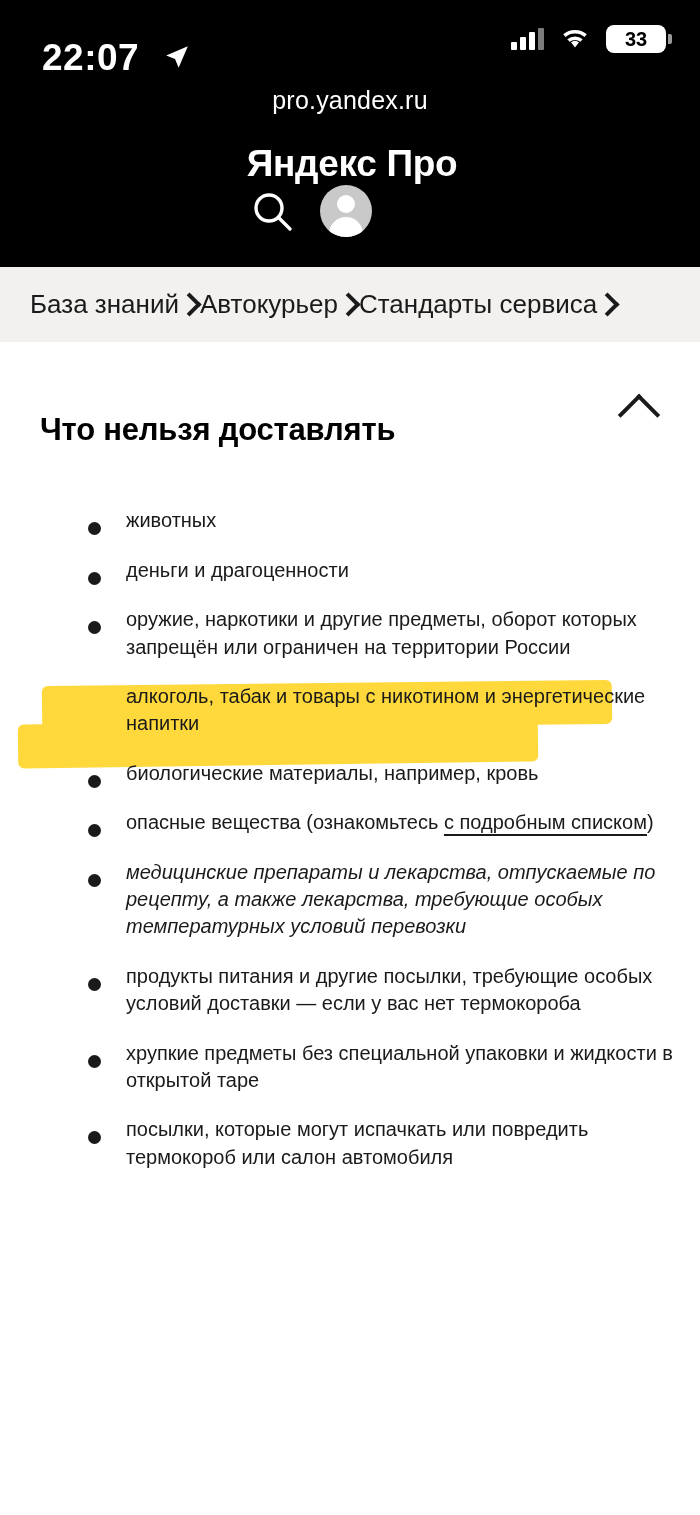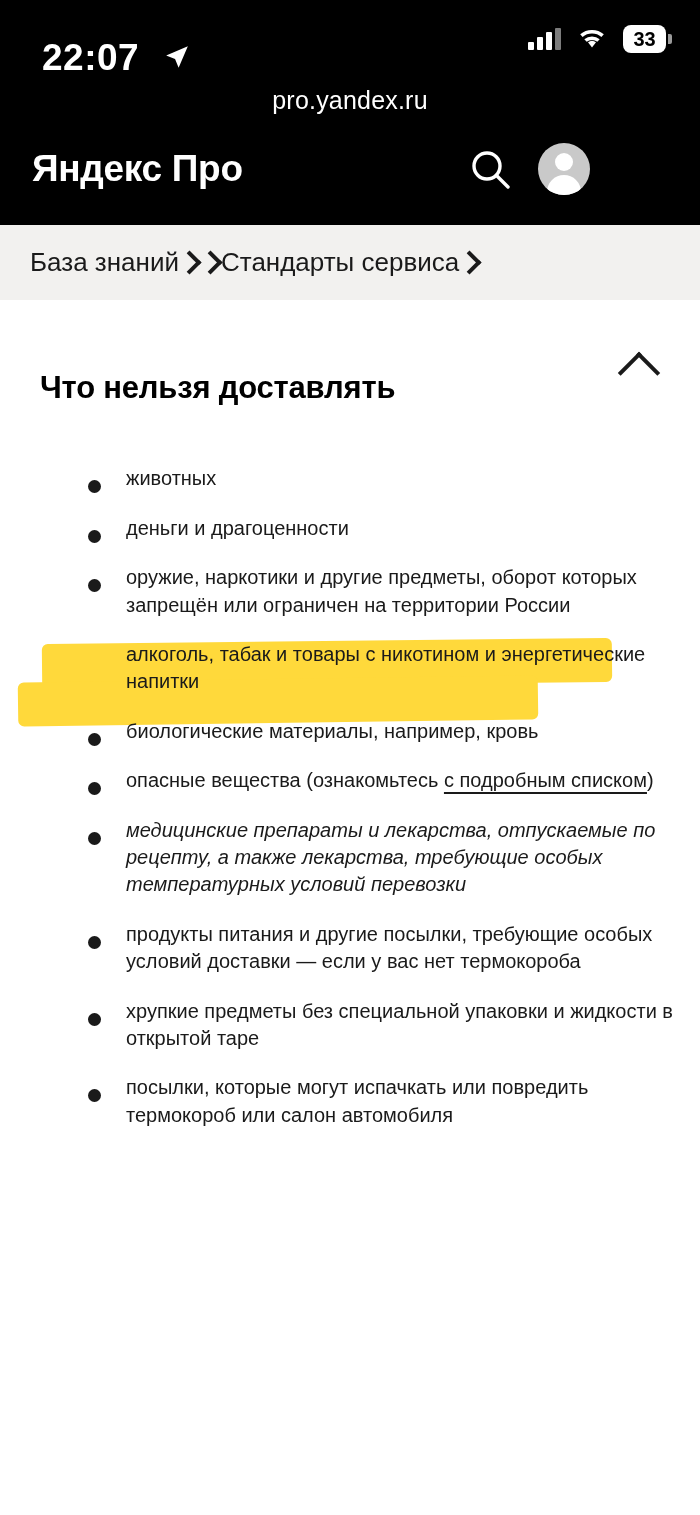--- a/index.html
+++ b/index.html
@@ -60,21 +60,21 @@
     background: #ffffff;
     border-radius: 1px;
   }
   .signal-bars i:nth-child(1) { height: 8px; }
   .signal-bars i:nth-child(2) { height: 13px; }
   .signal-bars i:nth-child(3) { height: 18px; }
   .signal-bars i:nth-child(4) { height: 22px; background: #7c7c7c; }
   .wifi-icon { width: 30px; height: 22px; }
   .battery {
     position: relative;
-    width: 43px;
+    width: 60px;
     height: 28px;
     border-radius: 8px;
     background: #ffffff;
     color: #000000;
     display: flex;
     align-items: center;
     justify-content: center;
     font-size: 20px;
     font-weight: 700;
   }
@@ -99,20 +99,21 @@
     letter-spacing: 0.2px;
   }
 
   
   .app-header {
     background: #000000;
     display: flex;
     align-items: center;
     justify-content: space-between;
     padding: 10px 28px 30px 32px;
+    flex-direction: column;
   }
   .brand {
     color: #ffffff;
     font-size: 37px;
     font-weight: 700;
     letter-spacing: -0.3px;
   }
   .header-actions {
     display: flex;
     align-items: center;
@@ -336,20 +337,21 @@
       <span></span>
       <span></span>
       <span></span>
     </button>
   </div>
 </div>
 
 <nav class="breadcrumb">
   <span class="crumb">База знаний</span>
   <span class="crumb-sep"></span>
+  <span class="crumb">Автокурьер</span>
   <span class="crumb-sep"></span>
   <span class="crumb">Стандарты сервиса</span>
   <span class="crumb-sep"></span>
 
 </nav>
 
 <main class="content">
   <div class="section-header">
     <h2 class="section-title">Что нельзя доставлять</h2>
     <span class="chevron-up"></span>

